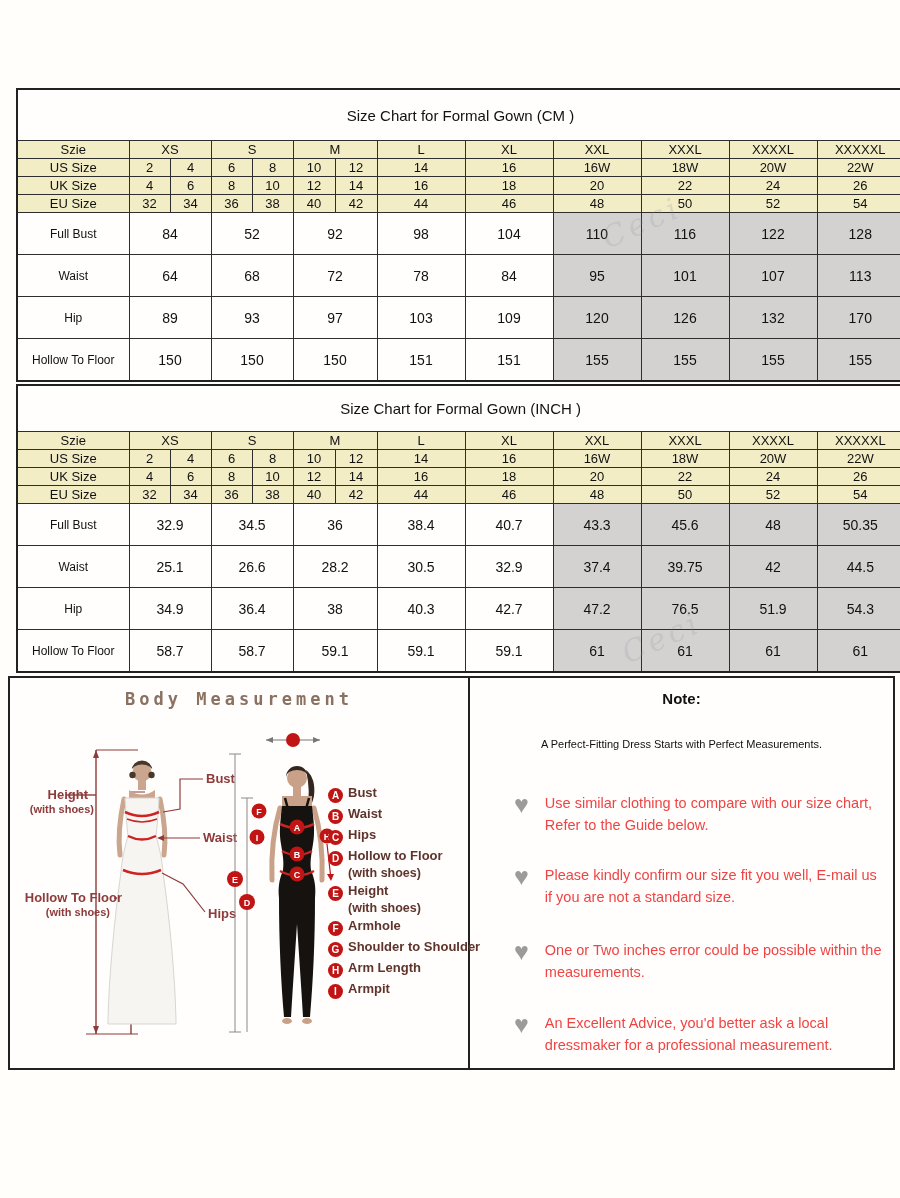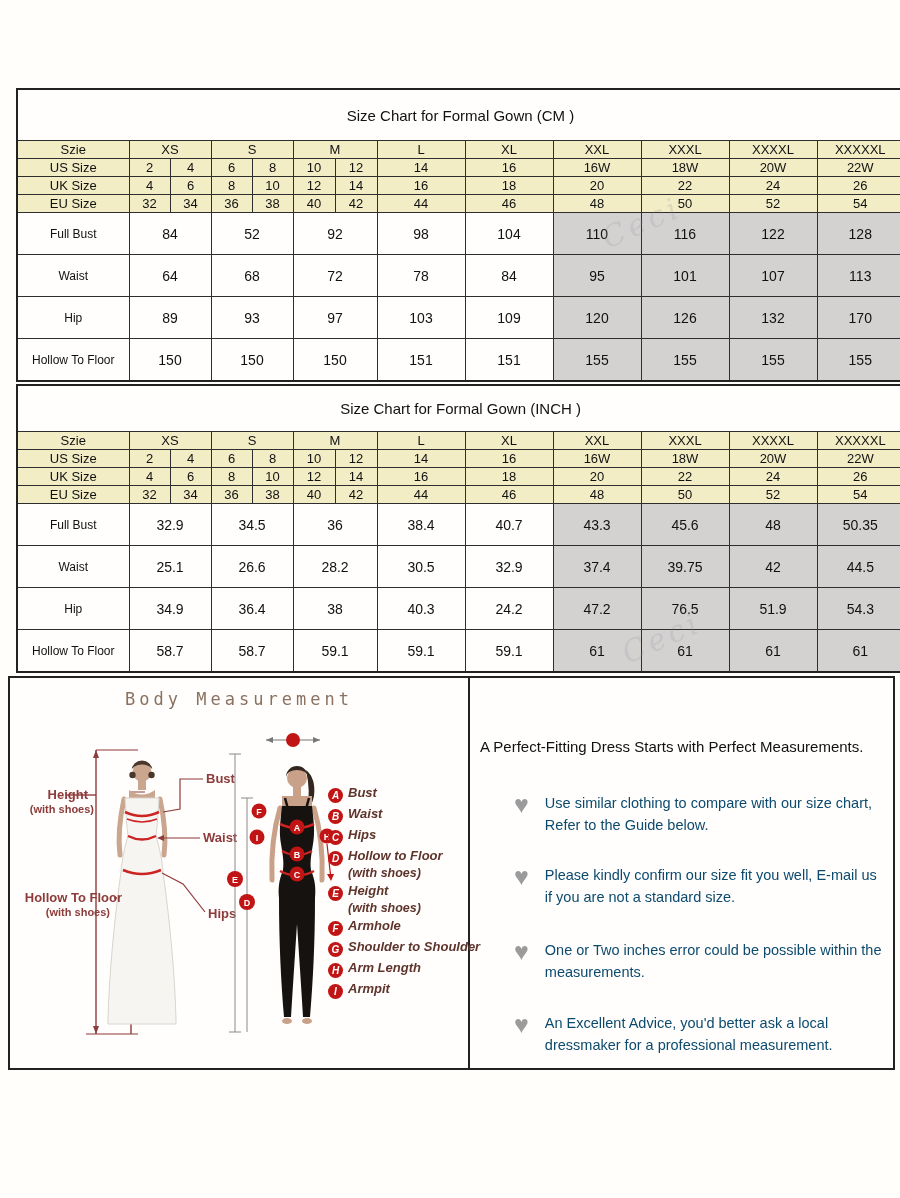--- a/index.html
+++ b/index.html
@@ -41,45 +41,45 @@
   
   .bottom{
     position:absolute;left:8px;top:676px;width:887px;height:394px;
     border:2px solid #222;background:#fffefc;display:flex;box-sizing:border-box;
   }
   .left-panel{width:460px;border-right:2px solid #222;position:relative;box-sizing:border-box;}
   .right-panel{flex:1;position:relative;}
 
   .bm-title{
     text-align:center;margin-top:11px;
-    font-family:"DejaVu Sans Mono",monospace;font-weight:normal;
+    font-family:"DejaVu Sans Mono",monospace;font-weight:bold;
     font-size:17px;letter-spacing:4px;color:#8a7161;
   }
   .bm-subtitle{text-align:center;font-size:8px;color:#8c7c6c;margin-top:2px;white-space:nowrap;}
   .bm-subtitle b{font-size:10.5px;color:#5f5248;}
 
   .figures{position:absolute;left:0;top:54px;width:458px;height:336px;}
   .fig-lbl{font:bold 13px "Liberation Sans",sans-serif;fill:#8d3b3b;}
   .fig-sub{font:bold 11px "Liberation Sans",sans-serif;fill:#8d3b3b;}
   .badge-txt{font:bold 9px "Liberation Sans",sans-serif;fill:#ffffff;text-anchor:middle;}
 
-  .legend{position:absolute;left:318px;top:106px;width:142px;font-style:italic;}
+  .legend{position:absolute;left:318px;top:106px;width:142px;}
   .lg-item{margin-bottom:2px;line-height:17px;font-weight:bold;font-size:13px;color:#5e342c;white-space:nowrap;}
   .lg-badge{
     display:inline-block;width:15px;height:15px;border-radius:50%;
     background:#c11414;color:#fff;font-size:10px;line-height:15px;
     text-align:center;margin-right:5px;vertical-align:-2px;font-weight:bold;
   }
   .lg-sub{margin-left:20px;font-size:12.5px;line-height:14px;font-weight:bold;}
 
   .note-heading{position:absolute;top:12px;left:0;right:0;text-align:center;font-weight:bold;font-size:15px;}
-  .note-intro{position:absolute;top:60px;left:10px;right:10px;text-align:left;font-size:15px;}
+  .note-intro{position:absolute;top:60px;left:10px;right:10px;text-align:center;font-size:11px;}
   .note-item{position:absolute;left:44px;right:8px;display:flex;gap:16px;align-items:flex-start;}
   .heart{color:#9b9b9b;font-size:25px;line-height:22px;flex:0 0 auto;}
-  .note-text{font-size:14.5px;line-height:1.5;color:#0c4a6e;}
+  .note-text{font-size:14.5px;line-height:1.5;color:#ef4444;}
 </style>
 </head>
 <body>
 
 <div class="page">
 
   <table id="table-cm" class="size-table">
       <colgroup>
         <col style="width: 112px;">
         <col style="width: 41px;">
@@ -306,21 +306,21 @@
           <td class="grey">39.75</td>
           <td class="grey">42</td>
           <td class="grey">44.5</td>
         </tr>
         <tr class="body-row">
           <td class="lbl">Hip</td>
           <td colspan="2">34.9</td>
           <td colspan="2">36.4</td>
           <td colspan="2">38</td>
           <td>40.3</td>
-          <td>24.2</td>
+          <td>42.7</td>
           <td class="grey">47.2</td>
           <td class="grey">76.5</td>
           <td class="grey">51.9</td>
           <td class="grey">54.3</td>
         </tr>
         <tr class="body-row">
           <td class="lbl">Hollow To Floor</td>
           <td colspan="2">58.7</td>
           <td colspan="2">58.7</td>
           <td colspan="2">59.1</td>
@@ -461,20 +461,21 @@
           <div class="lg-item"><span class="lg-badge">D</span><span>Hollow to Floor</span><div class="lg-sub">(with shoes)</div></div>
           <div class="lg-item"><span class="lg-badge">E</span><span>Height</span><div class="lg-sub">(with shoes)</div></div>
           <div class="lg-item"><span class="lg-badge">F</span><span>Armhole</span></div>
           <div class="lg-item"><span class="lg-badge">G</span><span>Shoulder to Shoulder</span></div>
           <div class="lg-item"><span class="lg-badge">H</span><span>Arm Length</span></div>
           <div class="lg-item"><span class="lg-badge">I</span><span>Armpit</span></div>
         </div>
     </div>
 
     <div class="right-panel">
+      <div class="note-heading">Note:</div>
       <div class="note-intro">A Perfect-Fitting Dress Starts with Perfect Measurements.</div>
       <div id="note-items">
           <div class="note-item" style="top: 115px;">
             <span class="heart">♥</span>
             <span class="note-text">Use similar clothing to compare with our size chart, Refer to the Guide below.</span>
           </div>
           <div class="note-item" style="top: 187px;">
             <span class="heart">♥</span>
             <span class="note-text">Please kindly confirm our size fit you well, E-mail us if you are not a standard size.</span>
           </div>

